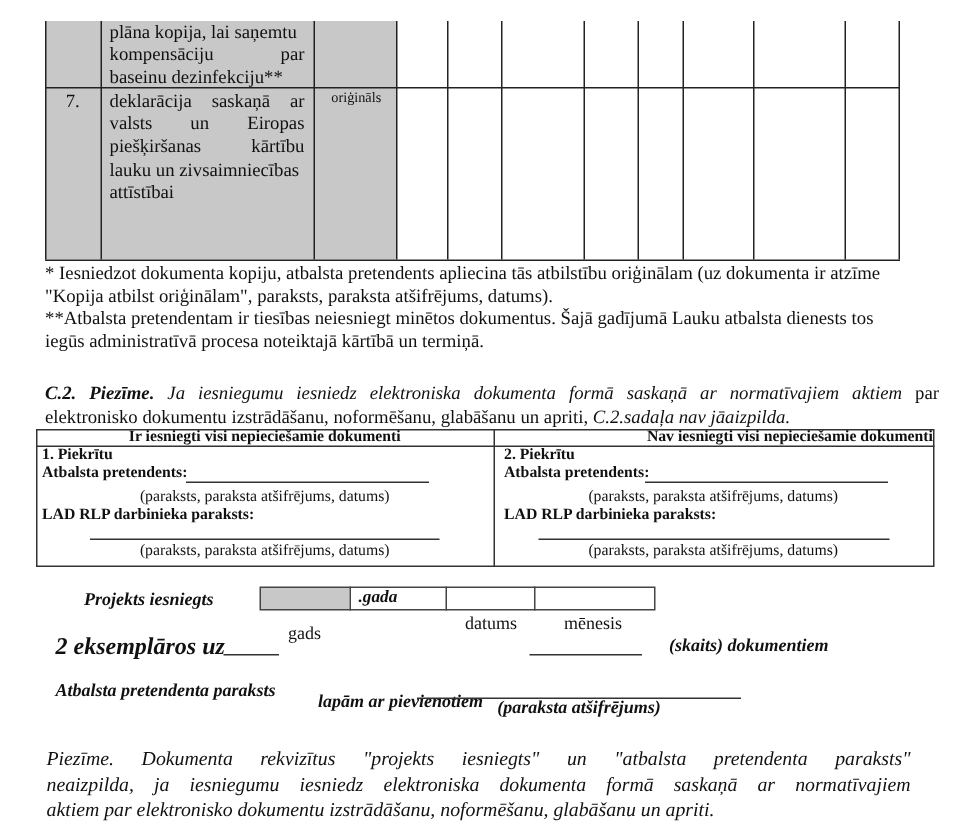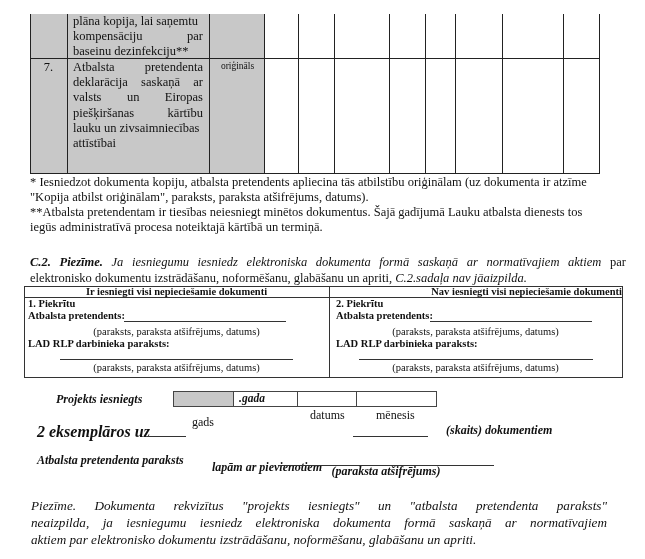--- a/index.html
+++ b/index.html
@@ -45,21 +45,20 @@
   <div class="hline" style="left:30px;top:173px;width:570px;"></div>
 
   <div class="cell-text" style="left:73px;top:14px;width:130px;">
     <div>plāna kopija, lai saņemtu</div>
     <div class="justify-full">kompensāciju par</div>
     <div>baseinu dezinfekciju**</div>
   </div>
 
   <div class="cell-text" style="left:30px;top:60px;width:37px;text-align:center;text-align-last:center;">7.</div>
   <div class="cell-text" style="left:73px;top:60px;width:130px;">
-    <div class="justify-full">Atbalsta pretendenta</div>
     <div class="justify-full">deklarācija saskaņā ar</div>
     <div class="justify-full">valsts un Eiropas</div>
     <div class="justify-full">piešķiršanas kārtību</div>
     <div>lauku un zivsaimniecības</div>
     <div>attīstībai</div>
   </div>
   <div class="abs small" style="left:209px;top:61px;width:57px;text-align:center;font-size:9.5px;">oriģināls</div>
 </div>
 
 <div class="abs foot" style="left:30px;top:175px;width:600px;">

